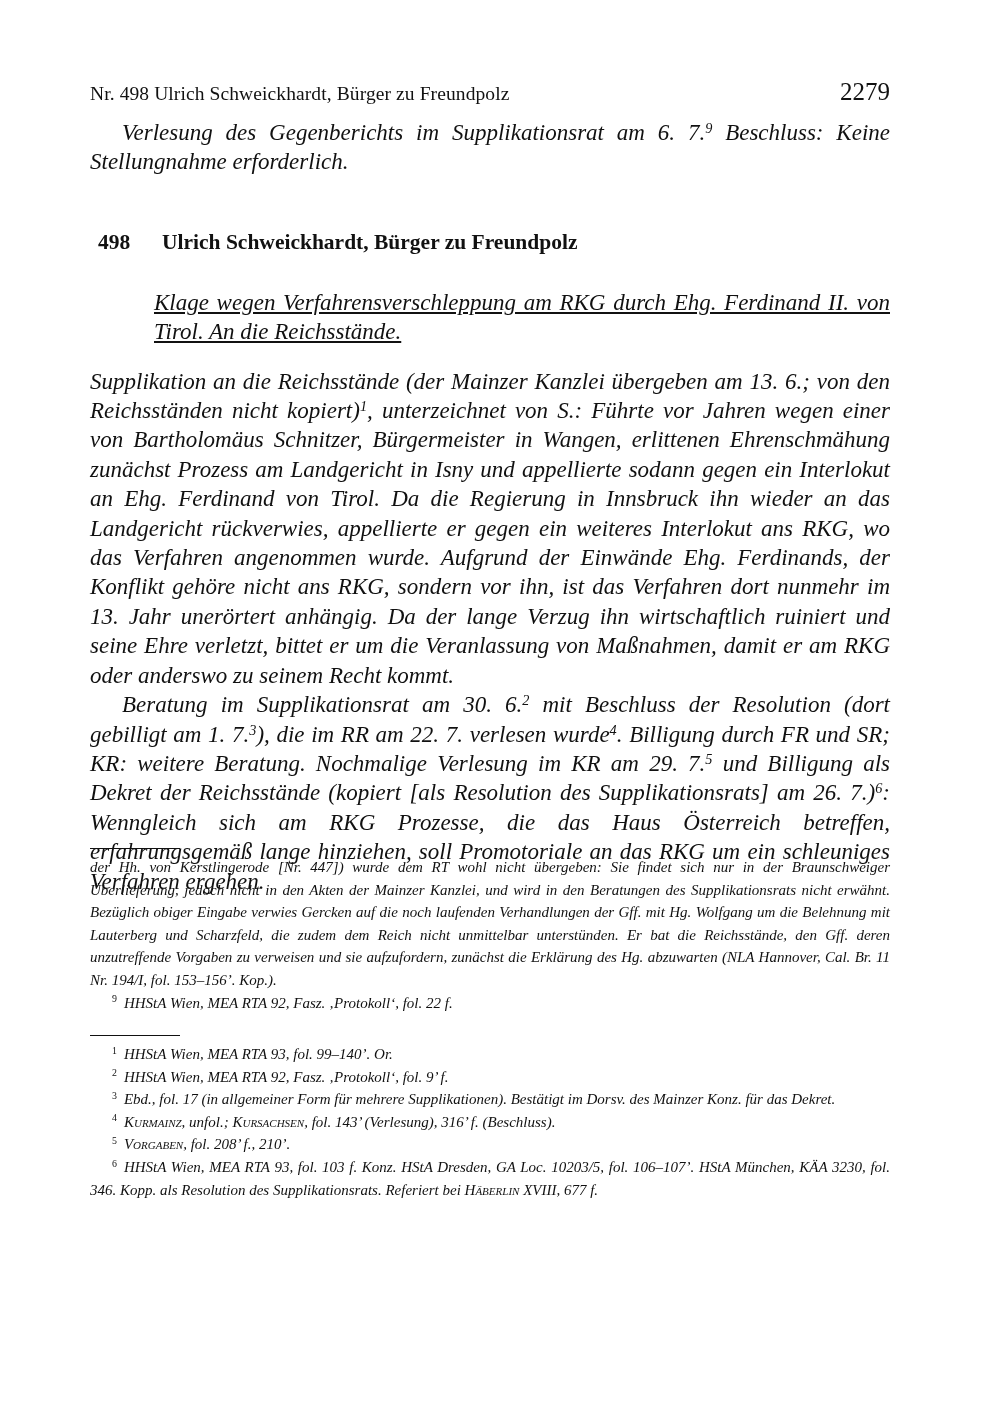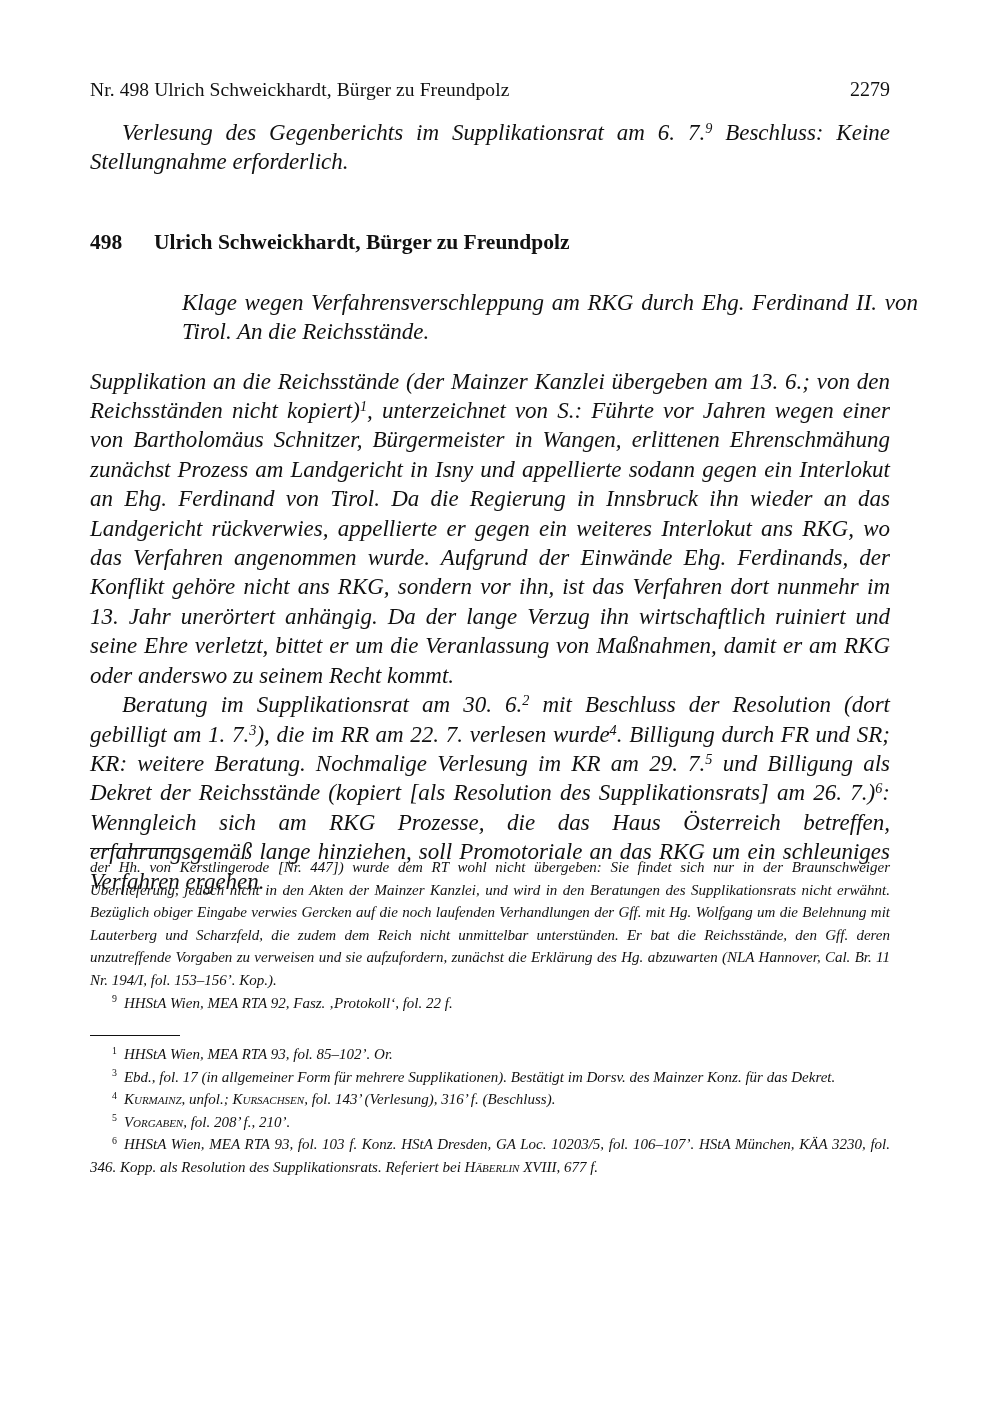--- a/index.html
+++ b/index.html
@@ -31,21 +31,21 @@
     width: 800px;
     display: flex;
     align-items: baseline;
     justify-content: space-between;
   }
   .runhead-title {
     font-size: 19.5px;
     letter-spacing: 0.1px;
   }
   .runhead-page {
-    font-size: 20px;
+    font-size: 25px;
   }
 
   
   .column {
     position: absolute;
     left: 90px;
     top: 118px;
     width: 800px;
   }
 
@@ -69,28 +69,30 @@
     margin-top: 53px;
     display: flex;
     align-items: baseline;
     font-style: normal;
     font-weight: bold;
     font-size: 21.5px;
   }
   .section-num {
     width: 64px;
     flex: 0 0 64px;
+    margin-left: 8px;
   }
   .section-title { flex: 1; }
 
   
   .regest {
     margin-top: 33px;
-    margin-left: 92px;
+    margin-left: 64px;
     width: 736px;
+    text-decoration: underline;
   }
 
   .body-first { margin-top: 20px; }
   .body-next  { margin-top: 0; }
 
   sup {
     font-size: 0.62em;
     vertical-align: 0.52em;
     line-height: 0;
     font-style: normal;
@@ -167,22 +169,23 @@
 
   <div class="footnotes fn-block-cont">
     <div class="fn-rule"></div>
     <p class="fn fn-cont">der Hh. von Kerstlingerode [Nr. 447]) wurde dem RT wohl nicht übergeben: Sie findet sich nur in der Braunschweiger Überlieferung, jedoch nicht in den Akten der Mainzer Kanzlei, und wird in den Beratungen des Supplikationsrats nicht erwähnt. Bezüglich obiger Eingabe verwies Gercken auf die noch laufenden Verhandlungen der Gff. mit Hg. Wolfgang um die Belehnung mit Lauterberg und Scharzfeld, die zudem dem Reich nicht unmittelbar unterstünden. Er bat die Reichsstände, den Gff. deren unzutreffende Vorgaben zu verweisen und sie aufzufordern, zunächst die Erklärung des Hg. abzuwarten (NLA Hannover, Cal. Br. 11 Nr. 194/I, fol. 153–156’. Kop.).</p>
     <p class="fn fn-item"><span class="fn-num">9</span><span>HHStA Wien, MEA RTA 92, Fasz. ‚Protokoll‘, fol. 22 f.</span></p>
   </div>
 
   <div class="footnotes fn-block-main">
     <div class="fn-rule"></div>
 
-    <p class="fn fn-item"><span class="fn-num">1</span><span>HHStA Wien, MEA RTA 93, fol. 85–102’. Or.</span></p>
+    <p class="fn fn-item"><span class="fn-num">1</span><span>HHStA Wien, MEA RTA 93, fol. 99–140’. Or.</span></p>
 
+    <p class="fn fn-item"><span class="fn-num">2</span><span>HHStA Wien, MEA RTA 92, Fasz. ‚Protokoll‘, fol. 9’ f.</span></p>
 
     <p class="fn fn-item"><span class="fn-num">3</span><span>Ebd., fol. 17 (in allgemeiner Form für mehrere Supplikationen). Bestätigt im Dorsv. des Mainzer Konz. für das Dekret.</span></p>
 
     <p class="fn fn-item"><span class="fn-num">4</span><span class="sc">Kurmainz</span><span>, unfol.; </span><span class="sc">Kursachsen</span><span>, fol. 143’ (Verlesung), 316’ f. (Beschluss).</span></p>
 
     <p class="fn fn-item"><span class="fn-num">5</span><span class="sc">Vorgaben</span><span>, fol. 208’ f., 210’.</span></p>
 
     <p class="fn fn-item"><span class="fn-num">6</span><span>HHStA Wien, MEA RTA 93, fol. 103 f. Konz. HStA Dresden, GA Loc. 10203/5, fol. 106–107’. HStA München, KÄA 3230, fol. 346. Kopp. als Resolution des Supplikationsrats. Referiert bei </span><span class="sc">Häberlin</span><span> XVIII, 677 f.</span></p>
   </div>
 

